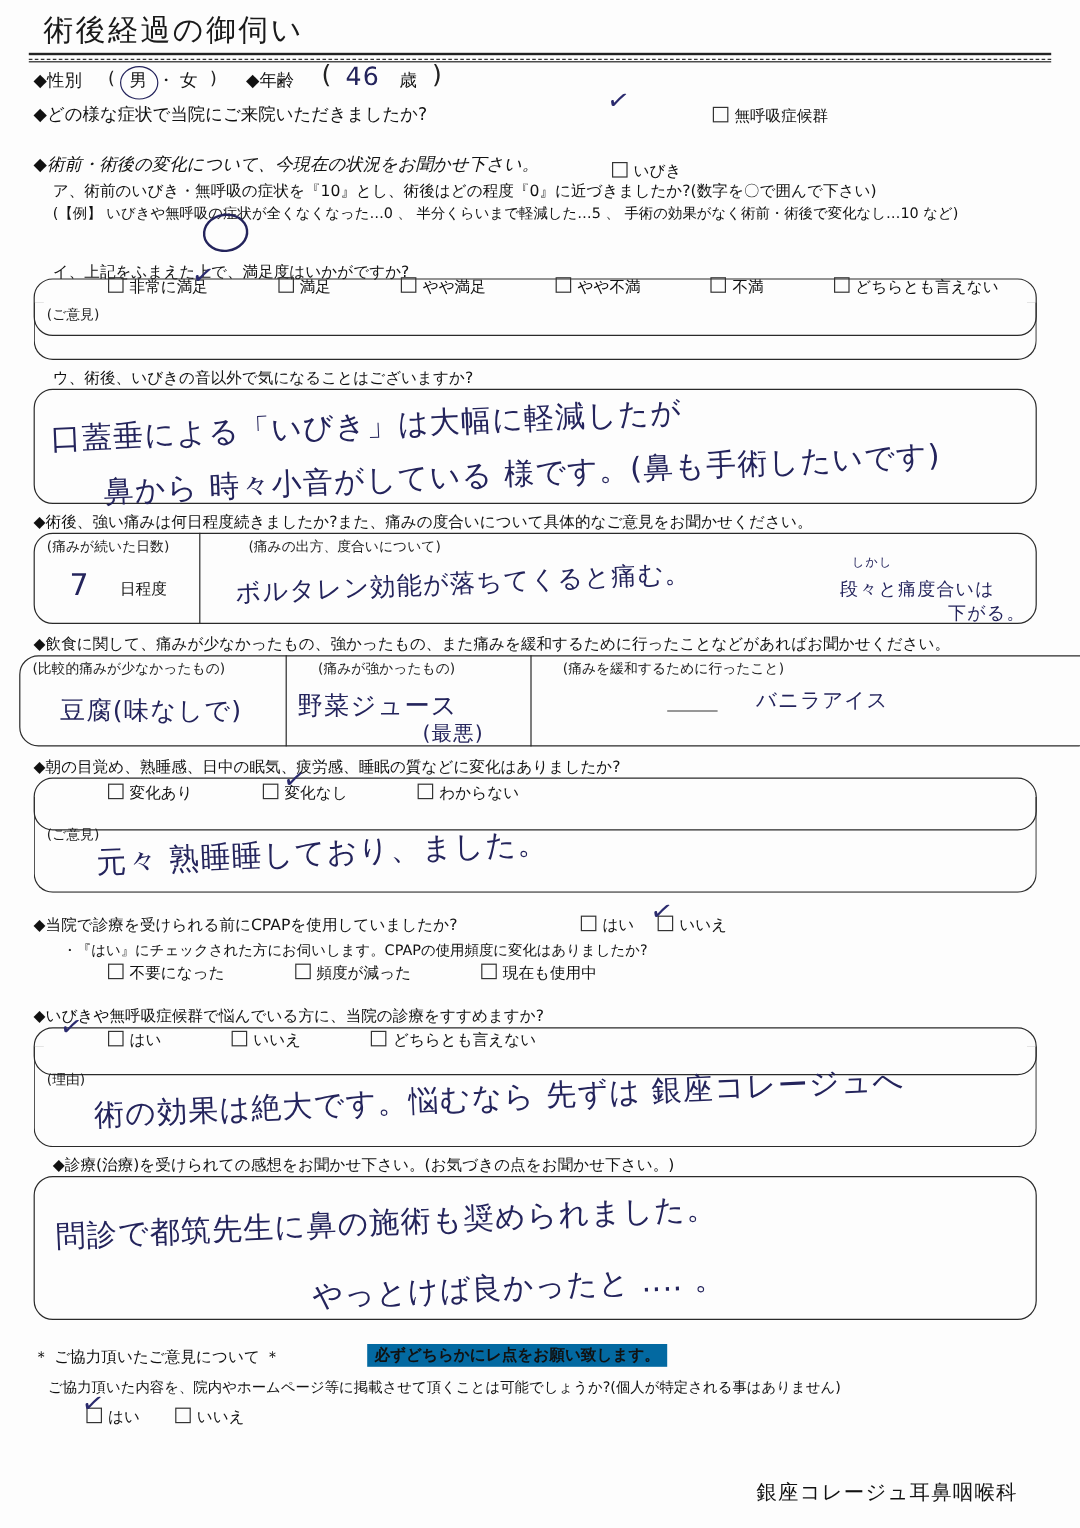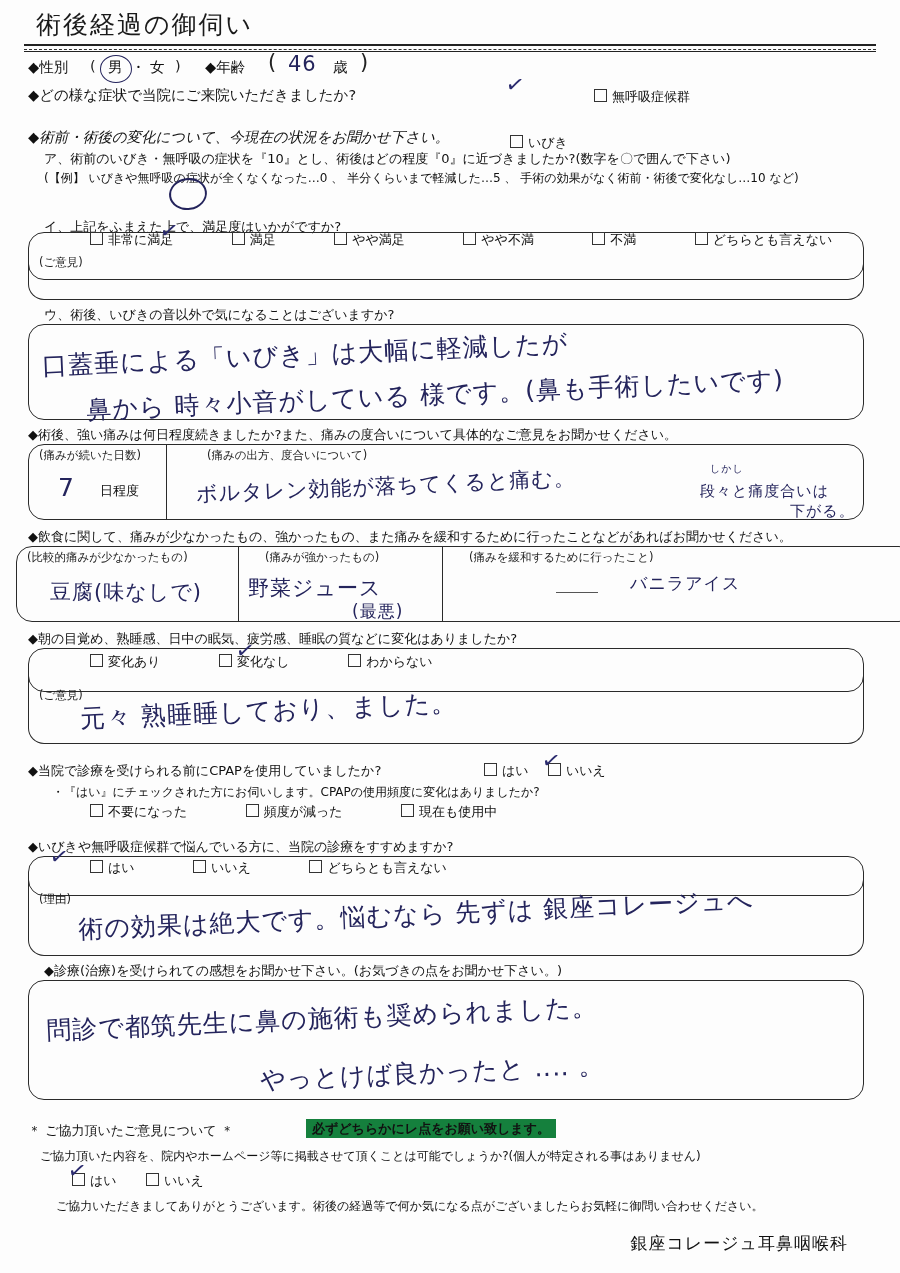--- a/index.html
+++ b/index.html
@@ -149,23 +149,24 @@
     letter-spacing: 0;
     font-family: "DejaVu Sans", sans-serif;
   }
   .scale-nums span {
     display: inline-block;
     width: 46px;
     text-align: center;
   }
   
   .hl {
-    background: #15803d;
+    background: #0369a1;
     padding: 2px 6px;
     font-weight: bold;
+    font-family: Liberation Mono, monospace;
   }
   .footer-sign {
     position: absolute;
     right: 52px;
     bottom: 18px;
     font-size: 17px;
     font-family: "DejaVu Sans", sans-serif;
     letter-spacing: 1px;
   }
   .dash-line {
@@ -320,17 +321,16 @@
     </div>
     <div class="q xsmall" style="left:40px; top:1148px;">ご協力頂いた内容を、院内やホームページ等に掲載させて頂くことは可能でしょうか?(個人が特定される事はありません)</div>
     <div class="q small" style="left:72px; top:1172px;">
       <span class="cb"></span><span>はい</span>
     </div>
     <div class="q small" style="left:146px; top:1172px;">
       <span class="cb"></span><span>いいえ</span>
     </div>
     <div class="tick" style="left:68px; top:1158px;">✓</div>
 
-    <div class="q xsmall" style="left:56px; top:1198px;">ご協力いただきましてありがとうございます。術後の経過等で何か気になる点がございましたらお気軽に御問い合わせください。</div>
 
     <div class="footer-sign">銀座コレージュ耳鼻咽喉科</div>
   </div>
 </div>
 
 </body></html>

